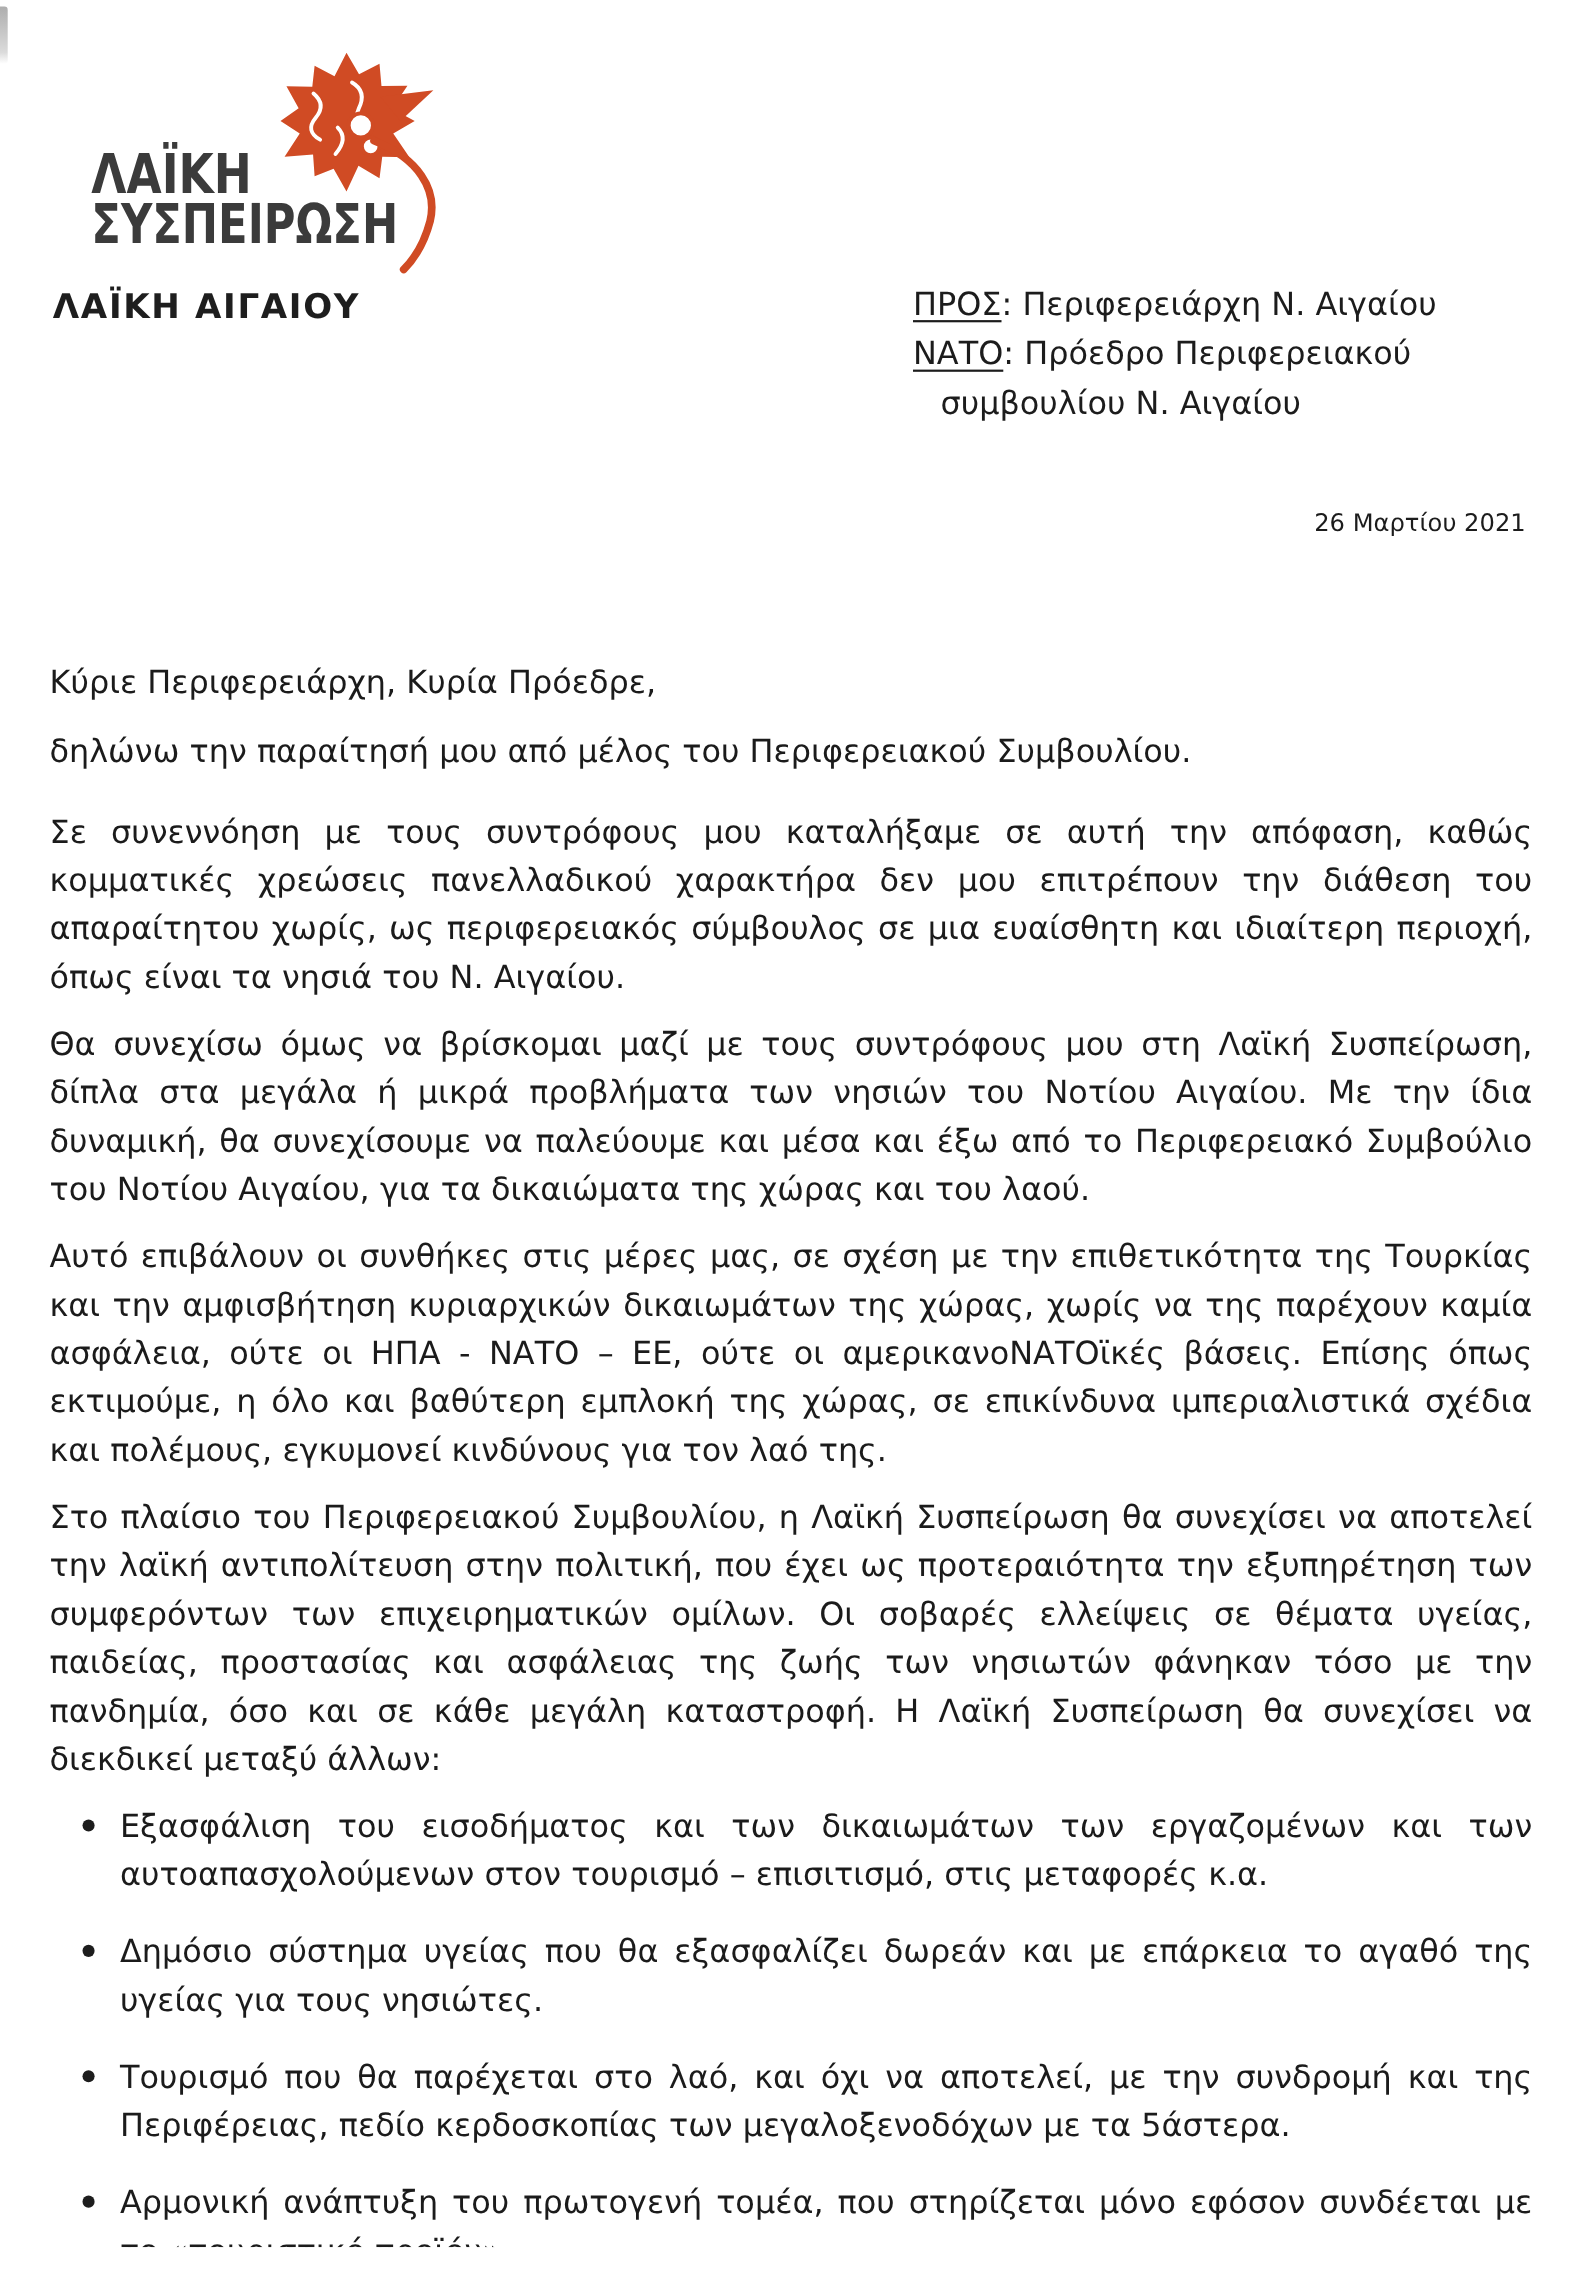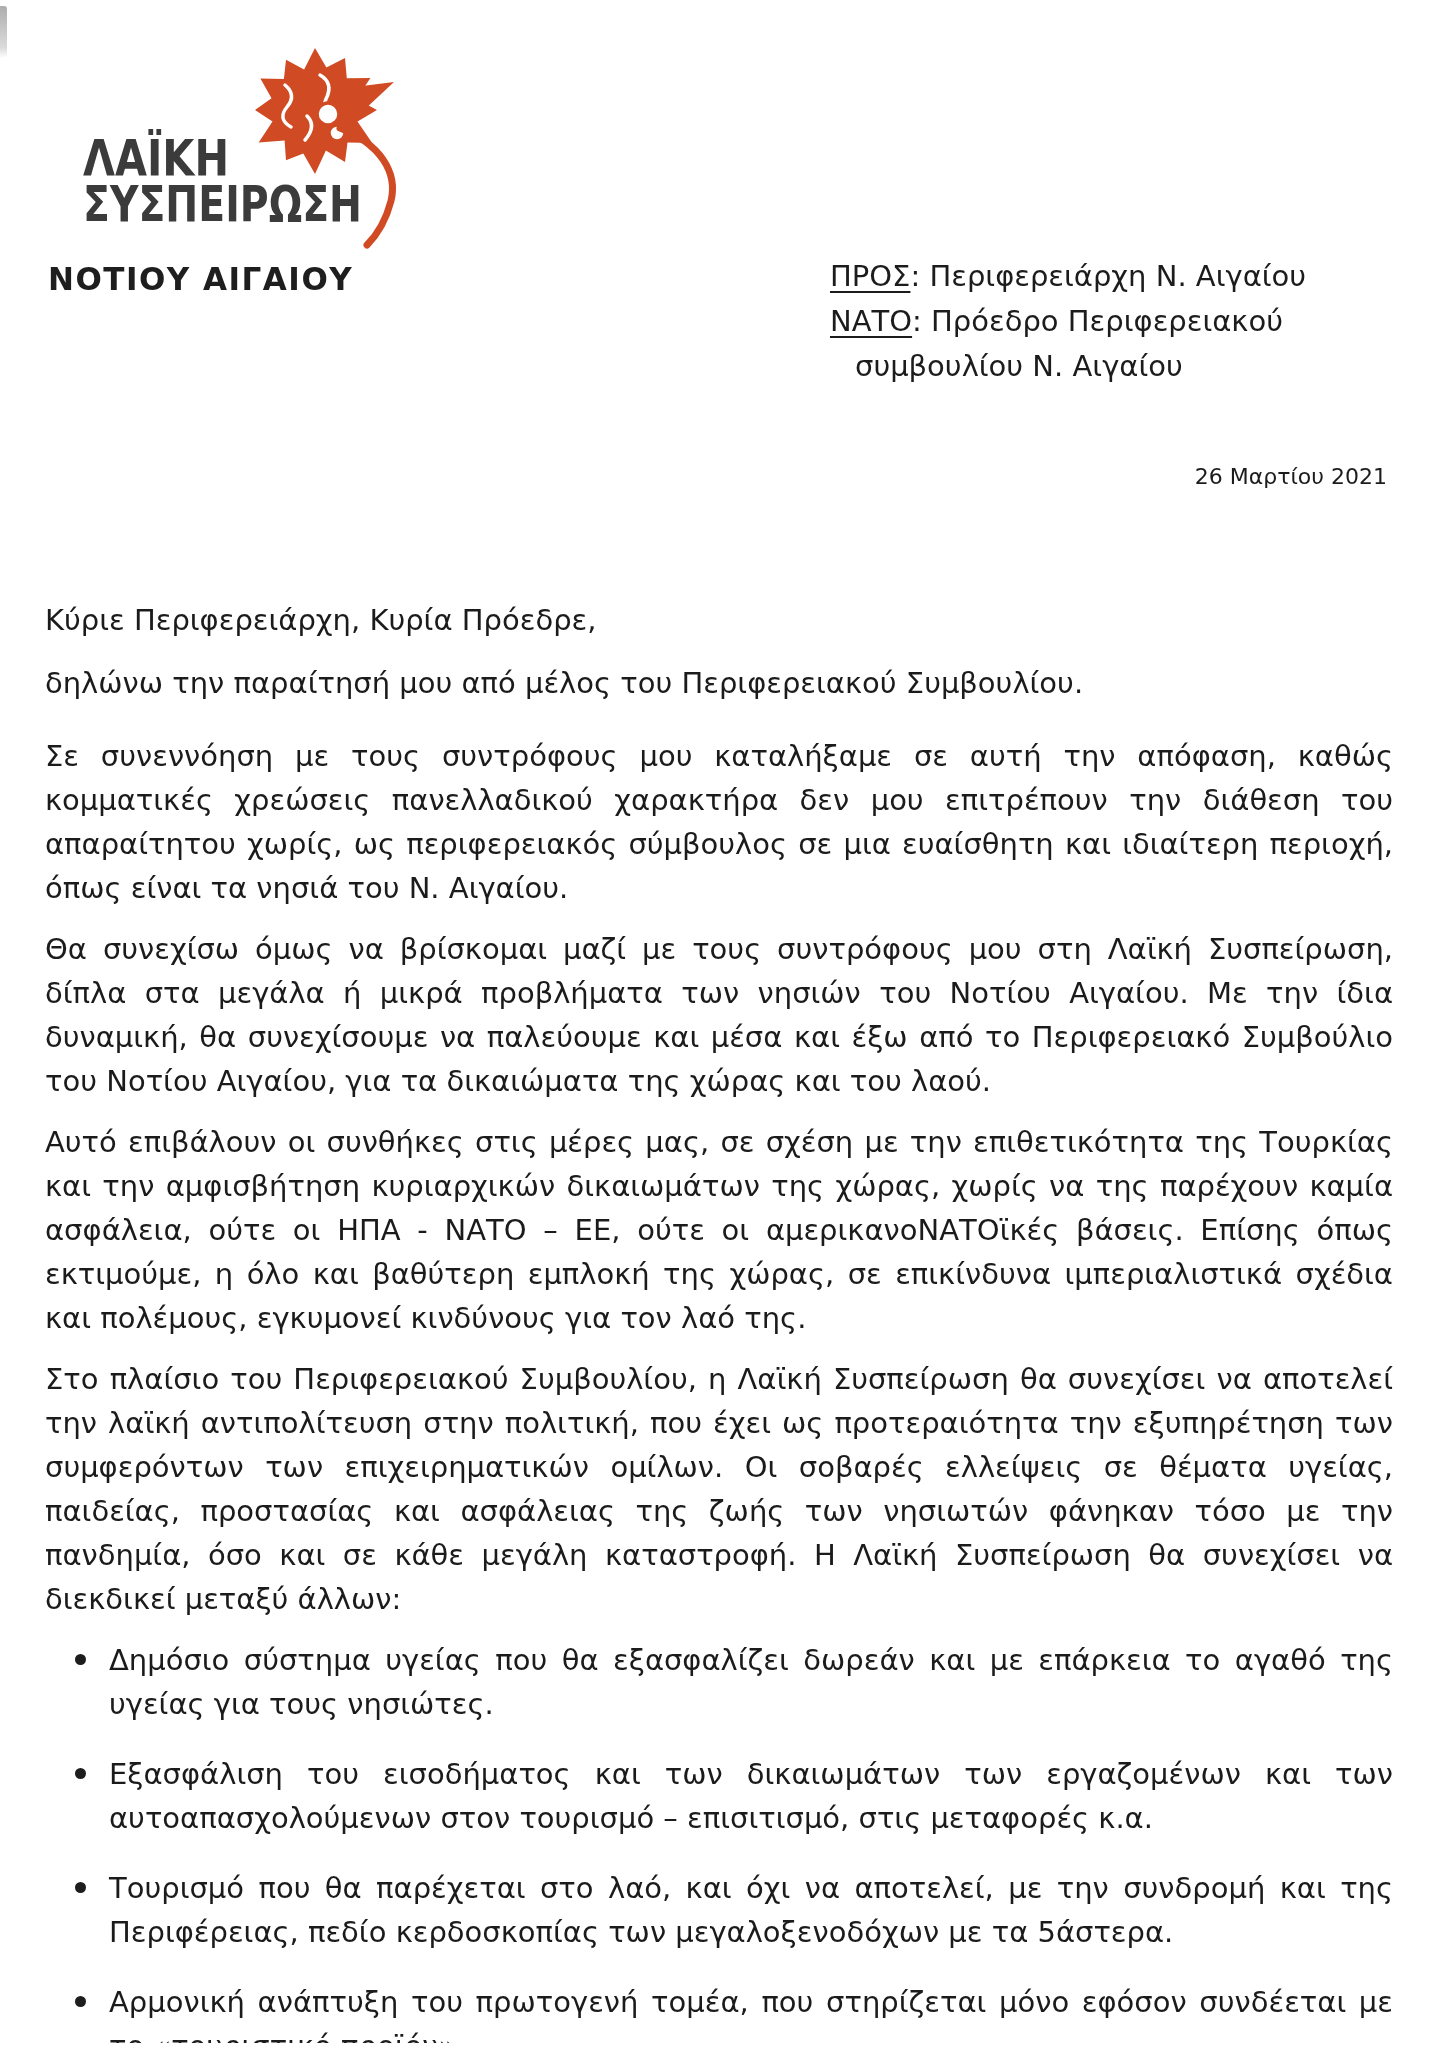--- a/index.html
+++ b/index.html
@@ -51,38 +51,38 @@
       <path d="M-30,-25 q12,10 2,22 q-10,12 4,20 M5,-35 q14,8 6,24 q-6,14 8,22 M-8,6 q10,10 -2,24" fill="none" stroke="#ffffff" stroke-width="3.5" stroke-linecap="round"></path>
     </g>
     <path d="M266,40 L314,34 L284,62 Z" fill="#d04b24"></path>
     <circle cx="248" cy="66" r="11" fill="#ffffff" stroke-width="3.5" stroke="#d04b24"></circle>
     <circle cx="257" cy="85" r="8" fill="#ffffff" stroke-width="3.5" stroke="#d04b24"></circle>
     <path d="M260,80 C300,96 318,124 311,153 C306,172 298,186 287,197" fill="none" stroke-width="7" stroke-linecap="round" stroke="#d04b24"></path>
     <text class="logo-line1" x="3" y="127" textLength="146" lengthAdjust="spacingAndGlyphs" fill="#3b3b3b">ΛΑΪΚΗ</text>
     <text class="logo-line2" x="3" y="173" textLength="279" lengthAdjust="spacingAndGlyphs" fill="#3b3b3b">ΣΥΣΠΕΙΡΩΣΗ</text>
   </svg>
 
-  <div class="region">ΝΟΤΙΟΥ ΑΙΓΑΙΟΥ</div>
+  <div class="region">ΛΑΪΚΗ ΑΙΓΑΙΟΥ</div>
 
   <div class="recipients">
     <div><span class="u">ΠΡΟΣ</span><span>: Περιφερειάρχη Ν. Αιγαίου</span></div>
     <div><span class="u">ΝΑΤΟ</span><span>: Πρόεδρο Περιφερειακού</span></div>
     <div class="indent">συμβουλίου Ν. Αιγαίου</div>
   </div>
 
   <div class="date">26 Μαρτίου 2021</div>
 
   <div class="letter-body">
     <p class="salutation">Κύριε Περιφερειάρχη, Κυρία Πρόεδρε,</p>
     <p class="intro">δηλώνω την παραίτησή μου από μέλος του Περιφερειακού Συμβουλίου.</p>
     <p>Σε συνεννόηση με τους συντρόφους μου καταλήξαμε σε αυτή την απόφαση, καθώς κομματικές χρεώσεις πανελλαδικού χαρακτήρα δεν μου επιτρέπουν την διάθεση του απαραίτητου χωρίς, ως περιφερειακός σύμβουλος σε μια ευαίσθητη και ιδιαίτερη περιοχή, όπως είναι τα νησιά του Ν. Αιγαίου.</p>
     <p>Θα συνεχίσω όμως να βρίσκομαι μαζί με τους συντρόφους μου στη Λαϊκή Συσπείρωση, δίπλα στα μεγάλα ή μικρά προβλήματα των νησιών του Νοτίου Αιγαίου. Με την ίδια δυναμική, θα συνεχίσουμε να παλεύουμε και μέσα και έξω από το Περιφερειακό Συμβούλιο του Νοτίου Αιγαίου, για τα δικαιώματα της χώρας και του λαού.</p>
     <p>Αυτό επιβάλουν οι συνθήκες στις μέρες μας, σε σχέση με την επιθετικότητα της Τουρκίας και την αμφισβήτηση κυριαρχικών δικαιωμάτων της χώρας, χωρίς να της παρέχουν καμία ασφάλεια, ούτε οι ΗΠΑ - ΝΑΤΟ – ΕΕ, ούτε οι αμερικανοΝΑΤΟϊκές βάσεις. Επίσης όπως εκτιμούμε, η όλο και βαθύτερη εμπλοκή της χώρας, σε επικίνδυνα ιμπεριαλιστικά σχέδια και πολέμους, εγκυμονεί κινδύνους για τον λαό της.</p>
     <p>Στο πλαίσιο του Περιφερειακού Συμβουλίου, η Λαϊκή Συσπείρωση θα συνεχίσει να αποτελεί την λαϊκή αντιπολίτευση στην πολιτική, που έχει ως προτεραιότητα την εξυπηρέτηση των συμφερόντων των επιχειρηματικών ομίλων. Οι σοβαρές ελλείψεις σε θέματα υγείας, παιδείας, προστασίας και ασφάλειας της ζωής των νησιωτών φάνηκαν τόσο με την πανδημία, όσο και σε κάθε μεγάλη καταστροφή. Η Λαϊκή Συσπείρωση θα συνεχίσει να διεκδικεί μεταξύ άλλων:</p>
     <ul class="demands">
+      <li><span>Εξασφάλιση του εισοδήματος και των δικαιωμάτων των εργαζομένων και των αυτοαπασχολούμενων στον τουρισμό – επισιτισμό, στις μεταφορές κ.α.</span></li>
       <li><span>Δημόσιο σύστημα υγείας που θα εξασφαλίζει δωρεάν και με επάρκεια το αγαθό της υγείας για τους νησιώτες.</span></li>
-      <li><span>Εξασφάλιση του εισοδήματος και των δικαιωμάτων των εργαζομένων και των αυτοαπασχολούμενων στον τουρισμό – επισιτισμό, στις μεταφορές κ.α.</span></li>
       <li><span>Τουρισμό που θα παρέχεται στο λαό, και όχι να αποτελεί, με την συνδρομή και της Περιφέρειας, πεδίο κερδοσκοπίας των μεγαλοξενοδόχων με τα 5άστερα.</span></li>
       <li><span>Αρμονική ανάπτυξη του πρωτογενή τομέα, που στηρίζεται μόνο εφόσον συνδέεται με το «τουριστικό προϊόν».</span></li>
     </ul>
   </div>
 
 </div>
 
 </body></html>

